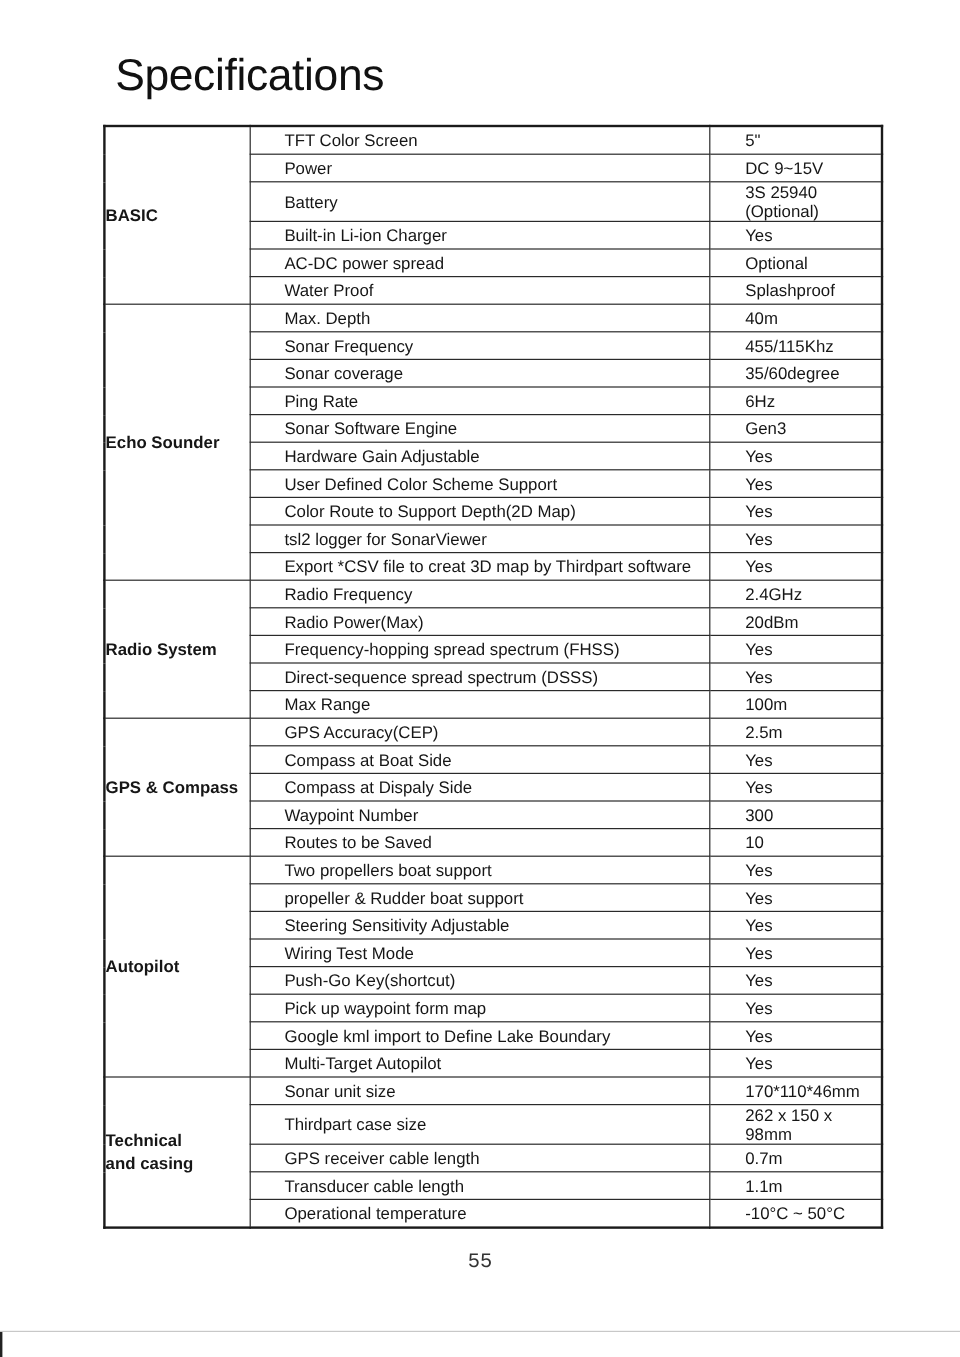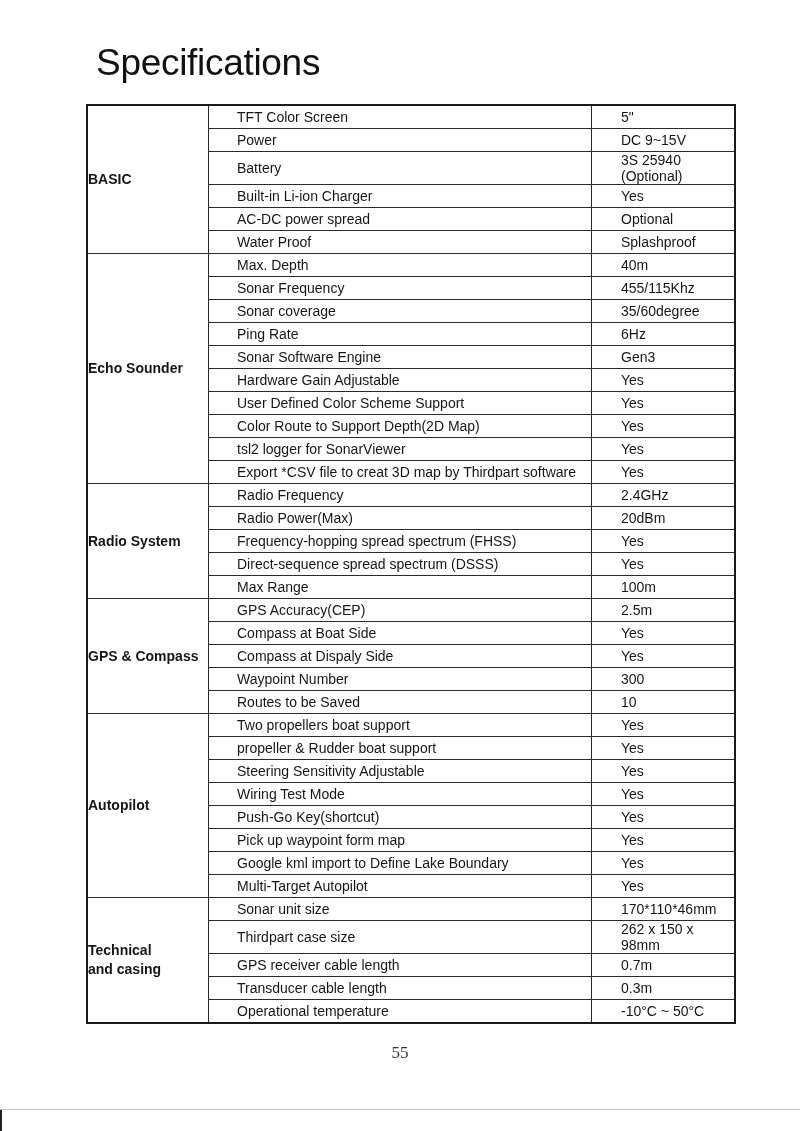--- a/index.html
+++ b/index.html
@@ -22,21 +22,21 @@
     }
     td.group {
       width: 120px; text-align: left; font-weight: bold; font-size: 14px;
       line-height: 19px; border-right: 1px solid #2a2a2a;
     }
     td.feature { width: 354px; padding-left: 28px !important; margin-left: 28px; }
     td.value { padding-left: 29px !important; }
     td.tall { height: 44px; line-height: 19px; }
     .page-number {
       position: absolute; left: 0; right: 0; top: 1043px; text-align: center;
-      font-family: Liberation Serif, serif; font-size: 17px; color: #333;
+      font-family: Liberation Mono, monospace; font-size: 17px; color: #333;
     }
     .scan-line {
       position: absolute; left: 0; right: 0; top: 1109px; height: 1px; background: #c8c8c8;
     }
     .scan-edge {
       position: absolute; left: 0; top: 1110px; width: 2px; height: 21px; background: #222;
     }
   </style>
 </head>
 <body>
@@ -197,21 +197,21 @@
       <tr>
         <td class="feature">Thirdpart case size</td>
         <td class="value">262 x 150 x 98mm</td>
       </tr>
       <tr>
         <td class="feature">GPS receiver cable length</td>
         <td class="value">0.7m</td>
       </tr>
       <tr>
         <td class="feature">Transducer cable length</td>
-        <td class="value">0.3m</td>
+        <td class="value">1.1m</td>
       </tr>
       <tr>
         <td class="feature">Operational temperature</td>
         <td class="value">-10°C ~ 50°C</td>
       </tr>
     </tbody>
 </table>
 
 <div class="page-number">55</div>
 <div class="scan-line"></div>

